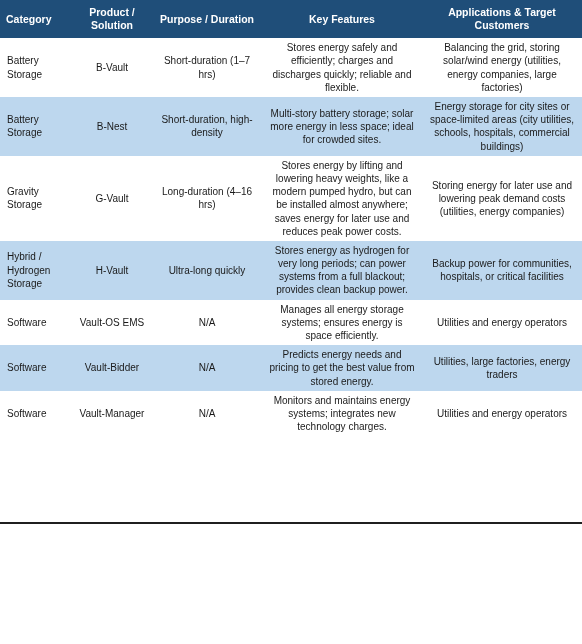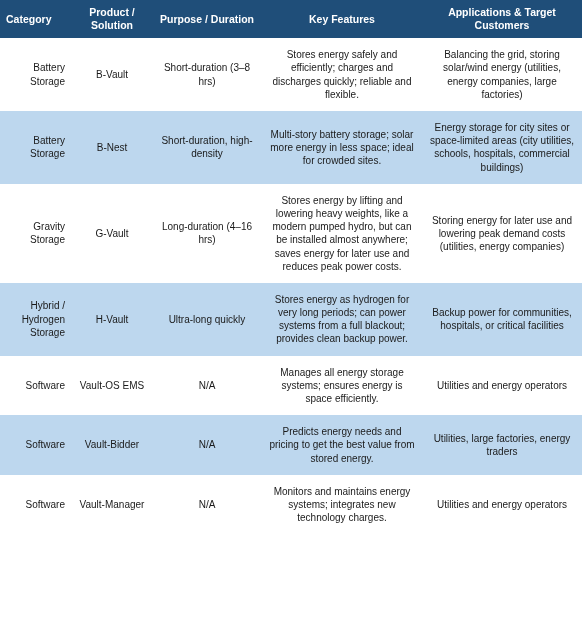--- a/index.html
+++ b/index.html
@@ -48,27 +48,27 @@
     padding-left: 6px;
   }
   thead th.th-center {
     text-align: center;
   }
 
   tbody td {
     font-size: 10px;
     line-height: 1.32;
     color: #1a1a1a;
-    padding: 10px 7px;
+    padding: 3px 7px;
     vertical-align: middle;
     border: none;
     box-sizing: border-box;
   }
   tbody td.cell-category {
-    text-align: right;
+    text-align: left;
   }
   tbody td.cell-center {
     text-align: center;
   }
   tbody tr.row-alt td {
     background: #bdd7ee;
   }
   tbody tr.row-plain td {
     background: #ffffff;
   }
@@ -91,21 +91,21 @@
         <th class="th-center">Product / Solution</th>
         <th class="th-center">Purpose / Duration</th>
         <th class="th-center">Key Features</th>
         <th class="th-center">Applications &amp; Target Customers</th>
       </tr>
     </thead>
     <tbody>
       <tr class="row-plain">
         <td class="cell-category">Battery Storage</td>
         <td class="cell-center">B-Vault</td>
-        <td class="cell-center">Short-duration (3–8 hrs)</td>
+        <td class="cell-center">Short-duration (1–7 hrs)</td>
         <td class="cell-center">Stores energy safely and efficiently; charges and discharges quickly; reliable and flexible.</td>
         <td class="cell-center">Balancing the grid, storing solar/wind energy (utilities, energy companies, large factories)</td>
       </tr>
       <tr class="row-alt">
         <td class="cell-category">Battery Storage</td>
         <td class="cell-center">B-Nest</td>
         <td class="cell-center">Short-duration, high-density</td>
         <td class="cell-center">Multi-story battery storage; solar more energy in less space; ideal for crowded sites.</td>
         <td class="cell-center">Energy storage for city sites or space-limited areas (city utilities, schools, hospitals, commercial buildings)</td>
       </tr>

